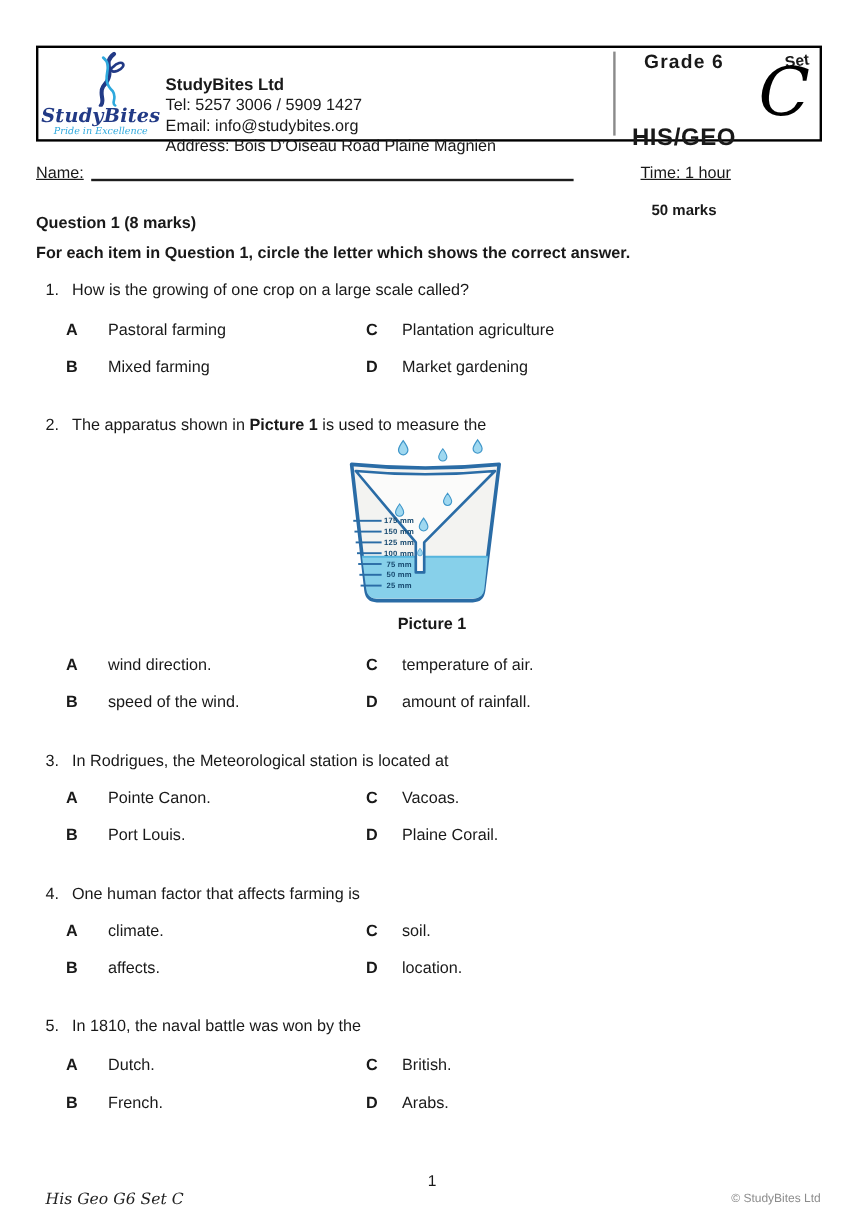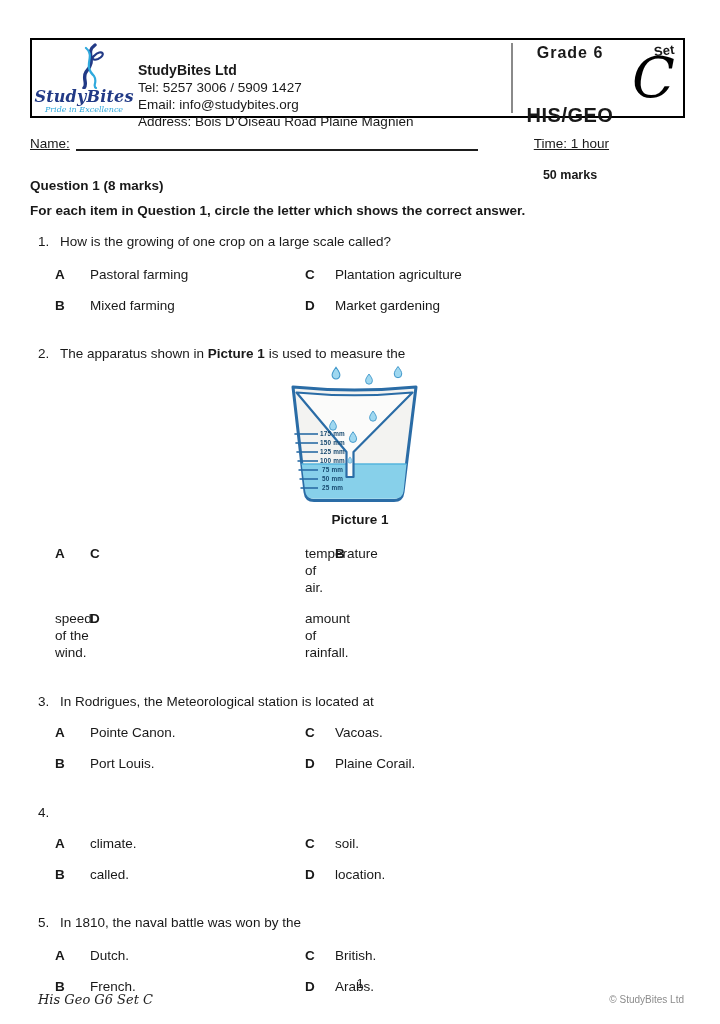--- a/index.html
+++ b/index.html
@@ -188,20 +188,21 @@
             <path transform="translate(88,51)" d="M 0 -5 C 2.2 -2 3.4 -0.2 3.4 1.8 A 3.4 3.4 0 1 1 -3.4 1.8 C -3.4 -0.2 -2.2 -2 0 -5 Z"></path>
             <path transform="translate(68,72) scale(1.05)" d="M 0 -5 C 2.2 -2 3.4 -0.2 3.4 1.8 A 3.4 3.4 0 1 1 -3.4 1.8 C -3.4 -0.2 -2.2 -2 0 -5 Z"></path>
             <path transform="translate(65,95) scale(0.62)" d="M 0 -5 C 2.2 -2 3.4 -0.2 3.4 1.8 A 3.4 3.4 0 1 1 -3.4 1.8 C -3.4 -0.2 -2.2 -2 0 -5 Z"></path>
           </g>
         </svg>
         <div class="figure-caption">Picture 1</div>
       </div>
 
       <div class="options" style="margin-top:17px">
         <span class="opt-letter">A</span>
+        <span class="opt-text">wind direction.</span>
         <span class="opt-letter">C</span>
         <span class="opt-text">temperature of air.</span>
         <span class="opt-letter">B</span>
         <span class="opt-text">speed of the wind.</span>
         <span class="opt-letter">D</span>
         <span class="opt-text">amount of rainfall.</span>
       </div>
     </div>
 
     <div class="question" style="margin-top:32px">
@@ -217,28 +218,29 @@
         <span class="opt-letter">B</span>
         <span class="opt-text">Port Louis.</span>
         <span class="opt-letter">D</span>
         <span class="opt-text">Plaine Corail.</span>
       </div>
     </div>
 
     <div class="question" style="margin-top:32px">
       <div class="q-stem">
         <span class="q-num">4.</span>
+        <span>One human factor that affects farming is</span>
       </div>
       <div class="options" style="margin-top:14px">
         <span class="opt-letter">A</span>
         <span class="opt-text">climate.</span>
         <span class="opt-letter">C</span>
         <span class="opt-text">soil.</span>
         <span class="opt-letter">B</span>
-        <span class="opt-text">called.</span>
+        <span class="opt-text">affects.</span>
         <span class="opt-letter">D</span>
         <span class="opt-text">location.</span>
       </div>
     </div>
 
     <div class="question">
       <div class="q-stem">
         <span class="q-num">5.</span>
         <span>In 1810, the naval battle was won by the</span>
       </div>

